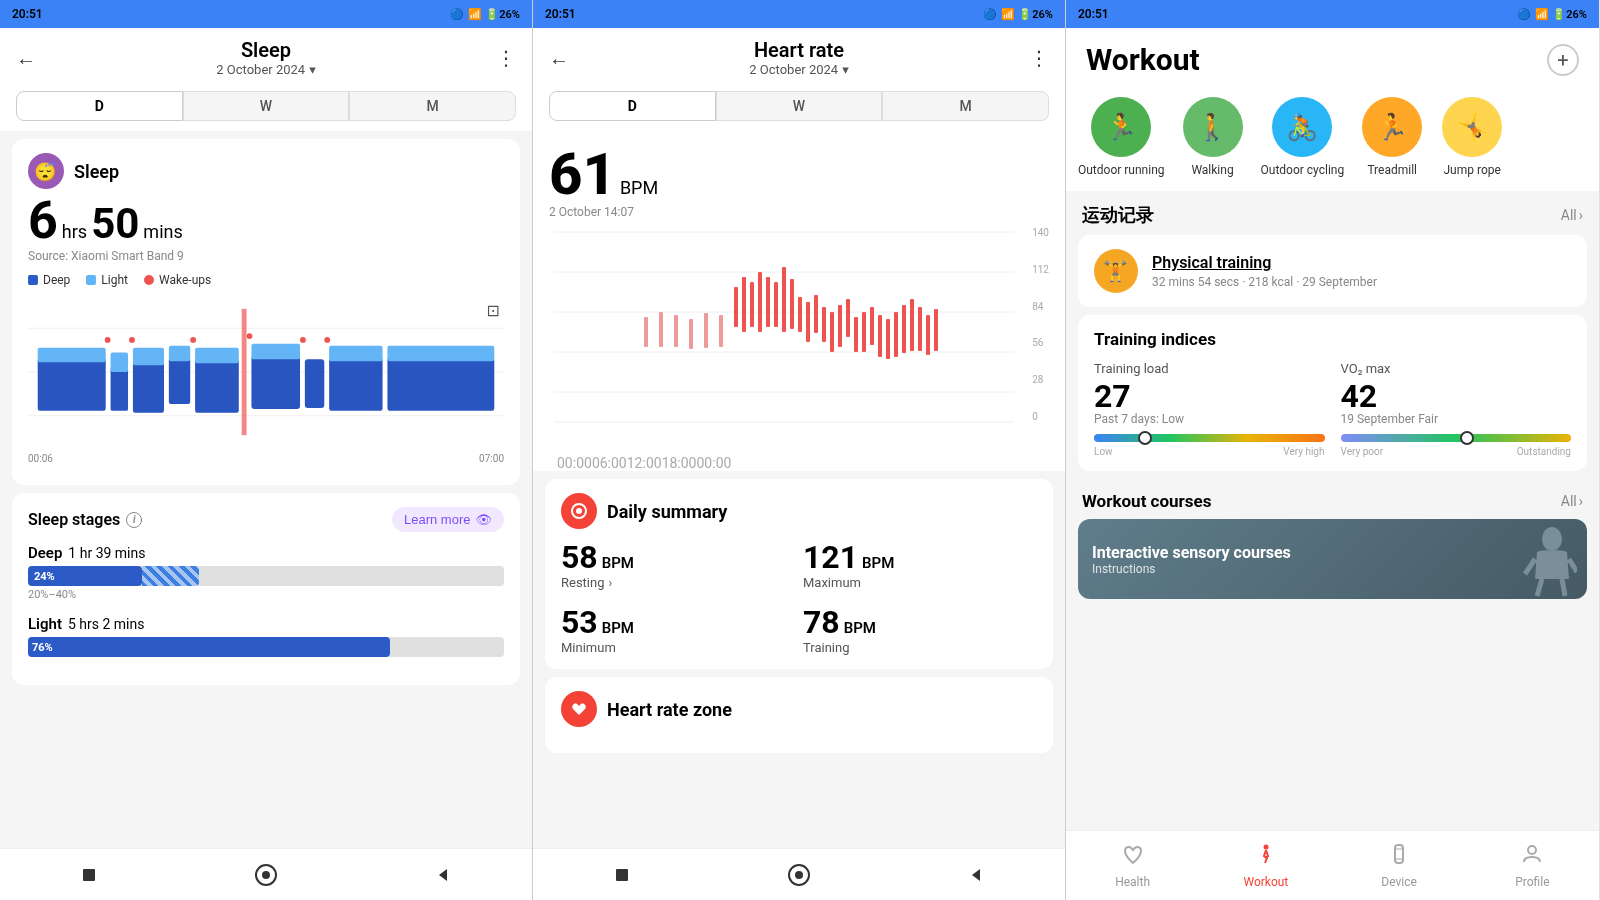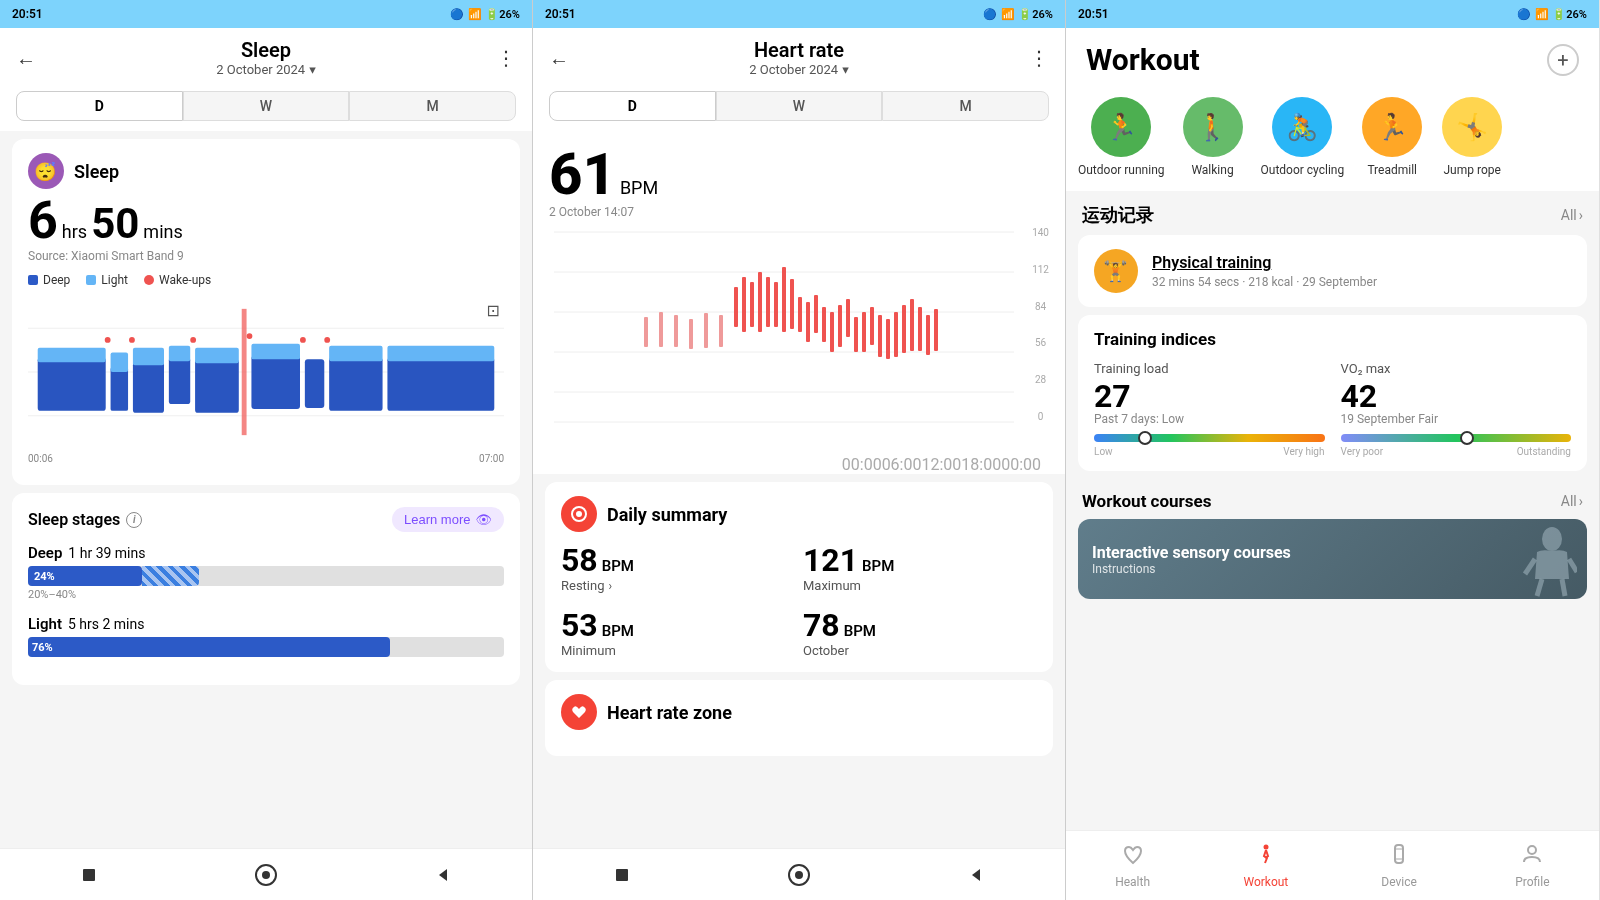--- a/index.html
+++ b/index.html
@@ -20,21 +20,21 @@
       display: flex;
       flex-direction: column;
       overflow: hidden;
       border-right: 1px solid #ccc;
       position: relative;
     }
 
     
     .status-bar {
       height: 28px;
-      background: #7dd3fc;
+      background: #3b82f6;
       display: flex;
       align-items: center;
       justify-content: space-between;
       padding: 0 12px;
       font-size: 12px;
       font-weight: 600;
       color: #000;
     }
     .status-bar .status-right {
       display: flex;
@@ -328,42 +328,41 @@
       font-size: 12px;
       color: #888;
       margin-bottom: 8px;
     }
 
     
     .hr-chart-container {
       position: relative;
       height: 220px;
       margin: 8px -4px;
-      text-align: center;
     }
     .hr-chart-svg {
       width: 100%;
       height: 200px;
     }
     .hr-y-labels {
       position: absolute;
       right: 0;
       top: 0;
       height: 195px;
       display: flex;
       flex-direction: column;
       justify-content: space-between;
       font-size: 10px;
       color: #aaa;
       padding-right: 4px;
     }
     .hr-x-labels {
       display: flex;
-      justify-content: flex-end;
-      font-size: 16px;
+      justify-content: flex-start;
+      font-size: 14px;
       color: #aaa;
       padding: 0 8px;
       margin-top: 2px;
     }
 
     
     .daily-summary-section {
       background: #fff;
       margin: 8px 12px;
       border-radius: 12px;
@@ -1022,21 +1021,21 @@
             <span>Minimum</span>
           </div>
         </div>
 
         <div class="stat-item">
           <div class="stat-value-row">
             <span class="stat-value">78</span>
             <span class="stat-bpm">BPM</span>
           </div>
           <div class="stat-label-row">
-            <span>October</span>
+            <span>Training</span>
           </div>
         </div>
       </div>
     </div>
 
     <div class="hr-zone-section">
       <div class="section-header-row">
         <div class="section-icon-circle" style="background:#f44336;">
           <svg width="20" height="20" viewBox="0 0 20 20">
             <path d="M10 16 L4 10 Q2 7 5 5 Q7 3 10 7 Q13 3 15 5 Q18 7 16 10 Z" fill="white"></path>

